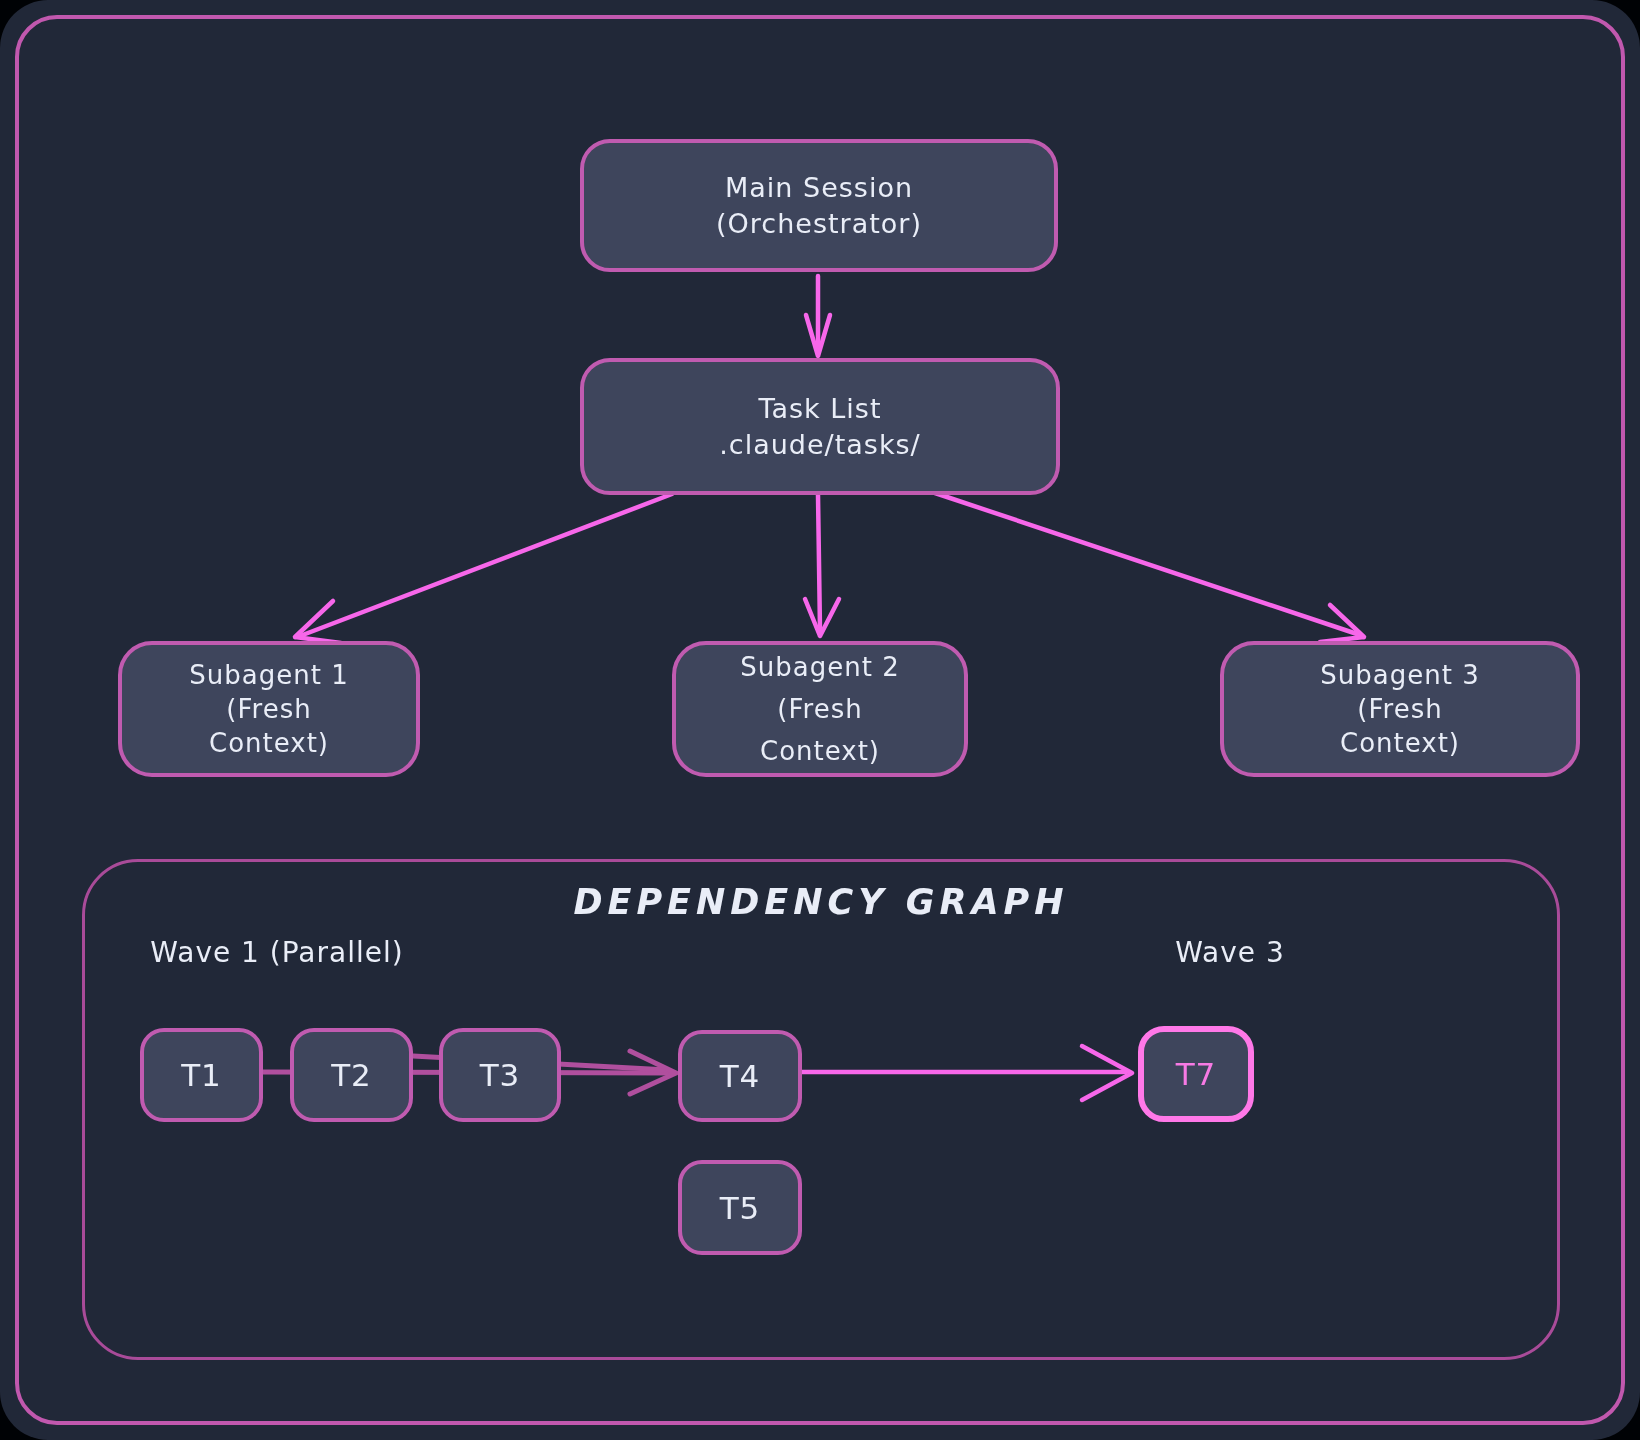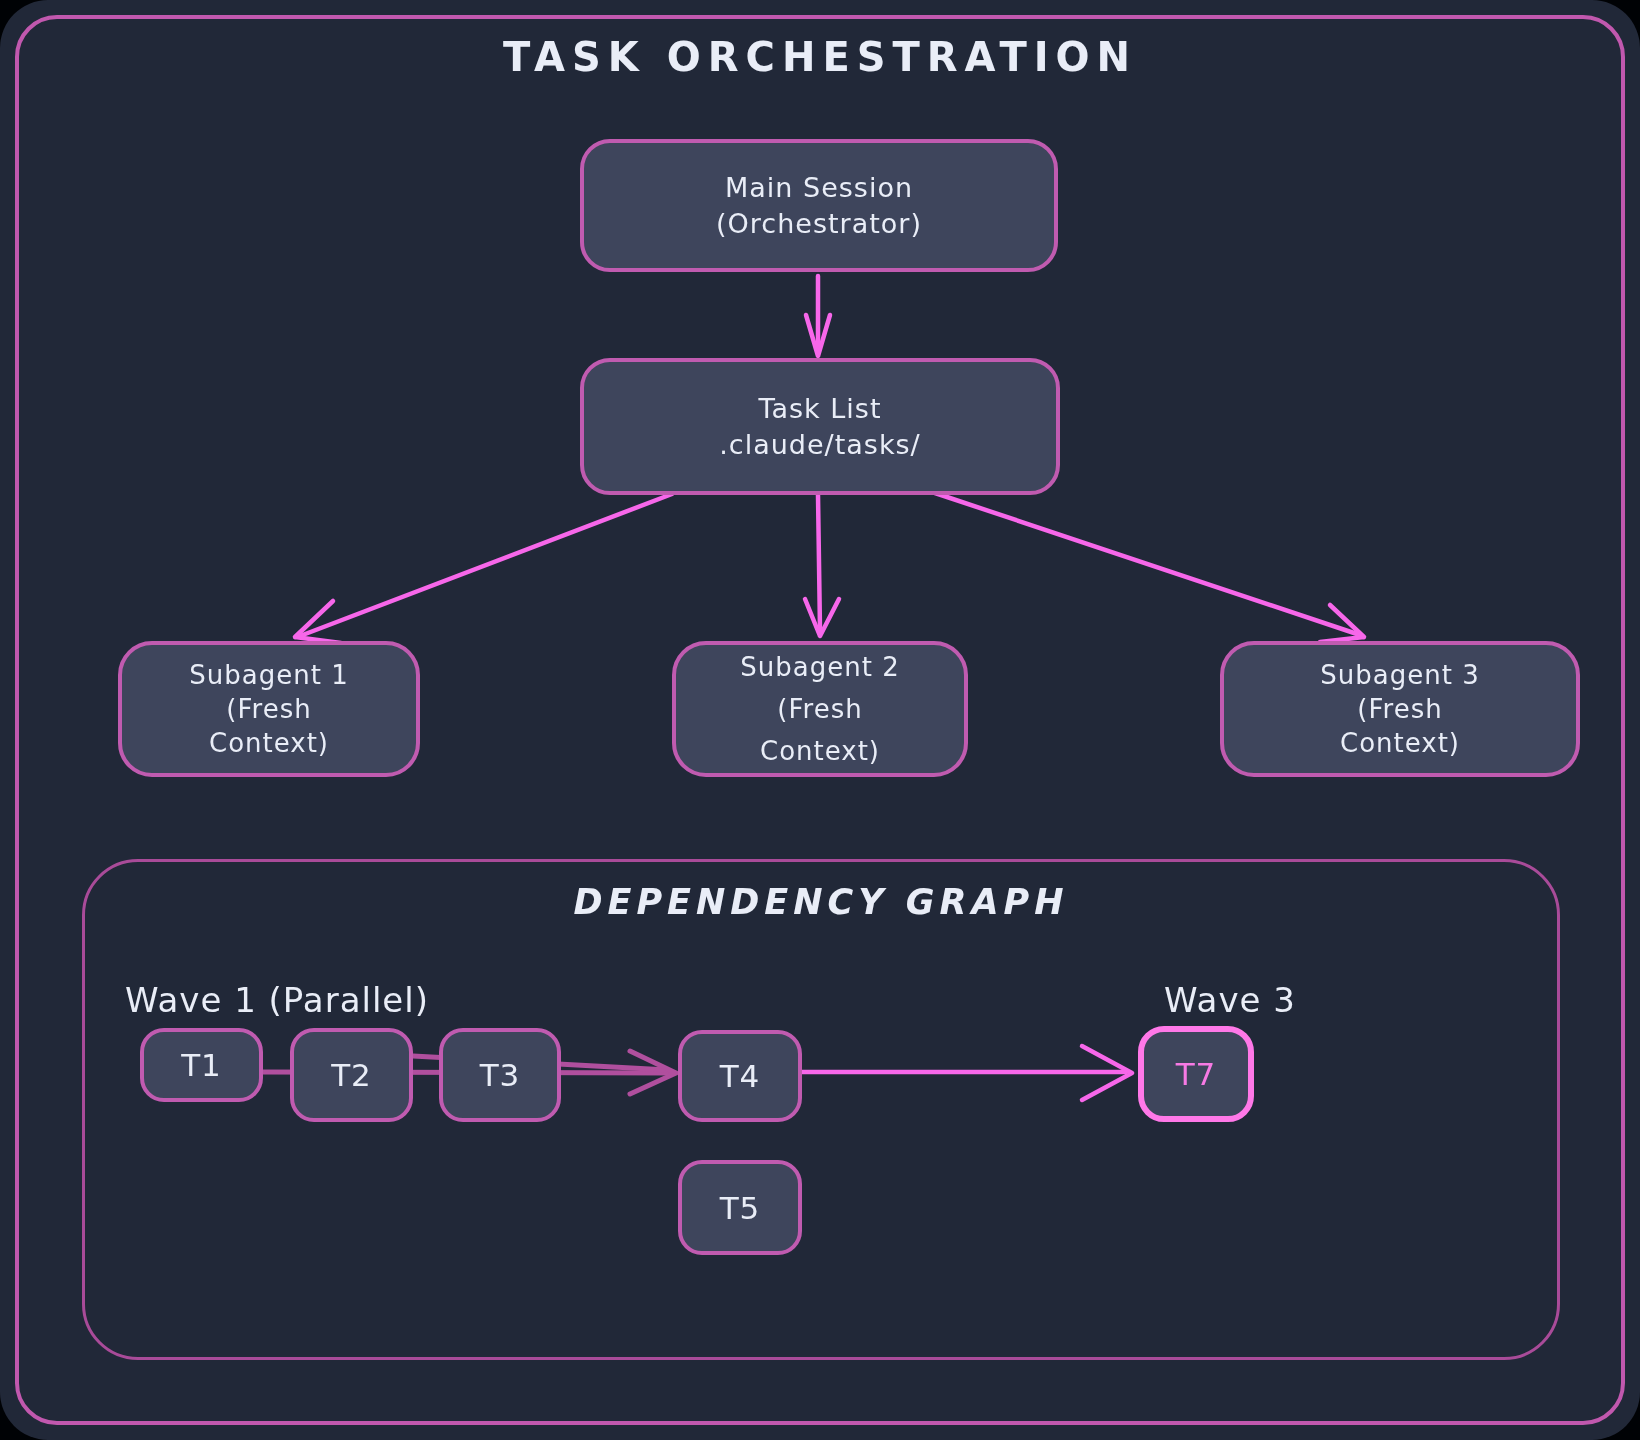--- a/index.html
+++ b/index.html
@@ -45,37 +45,37 @@
     position: absolute; left: 82px; top: 859px; width: 1478px; height: 501px;
     border: 3.5px solid var(--dep-frame-border, #a94b99);
     border-radius: 56px;
   }
   .dep-title {
     position: absolute; left: 82px; width: 1478px; top: 882px;
     text-align: center; color: var(--text, #e9edf7);
     font-size: 35px; font-weight: bold; letter-spacing: 5px; font-style: italic;
   }
   .wave-label {
-    position: absolute; top: 980px; transform: translateX(-50%);
-    color: var(--text, #e9edf7); font-size: 34px; letter-spacing: 1px;
+    position: absolute; top: 936px; transform: translateX(-50%);
+    color: var(--text, #e9edf7); font-size: 28px; letter-spacing: 1px;
     white-space: nowrap;
   }
   #wave-1 { left: 277px; }
   #wave-2 { left: 760px; }
   #wave-3 { left: 1230px; }
   .tbox {
     position: absolute;
     background: var(--node-fill, #3e455c);
     border: 4px solid var(--node-border, #c05bb0);
     border-radius: 24px;
     color: var(--text, #e9edf7);
     display: flex; align-items: center; justify-content: center;
     font-size: 31px; letter-spacing: 1px;
   }
-  #t1 { left: 140px; top: 1028px; width: 123px; height: 74px; }
+  #t1 { left: 140px; top: 1028px; width: 123px; height: 94px; }
   #t2 { left: 290px; top: 1028px; width: 123px; height: 94px; }
   #t3 { left: 439px; top: 1028px; width: 122px; height: 94px; }
   #t4 { left: 678px; top: 1030px; width: 124px; height: 92px; }
   #t5 { left: 678px; top: 1160px; width: 124px; height: 95px; }
   #t6 { left: 838px; top: 1160px; width: 124px; height: 95px; }
   #t7 {
     left: 1138px; top: 1026px; width: 116px; height: 96px;
     border: 6px solid var(--highlight-border, #ff78e8);
     border-radius: 26px;
     color: var(--highlight-text, #f77ae4);
@@ -86,21 +86,20 @@
   }
   .arrow-bright { stroke: var(--arrow-bright, #f767ea); stroke-width: 4.5; fill: none; stroke-linecap: round; }
   .arrow-muted  { stroke: var(--arrow-muted, #b04f9e); stroke-width: 5; fill: none; stroke-linecap: round; }
 </style>
 </head>
 <body>
 
 <div id="canvas">
   <div id="outer-frame"></div>
 
-  <div class="diagram-title">TASK ORCHESTRATION</div>
 
   <svg class="arrows" viewBox="0 0 1640 1440">
 
     <g>
       <path class="arrow-bright" d="M818,276 L818,352"></path>
       <path class="arrow-bright" d="M806,315 L818,356 M830,315 L818,356"></path>
     </g>
 
     <g>
       <path class="arrow-bright" d="M672,494 L300,636"></path>

